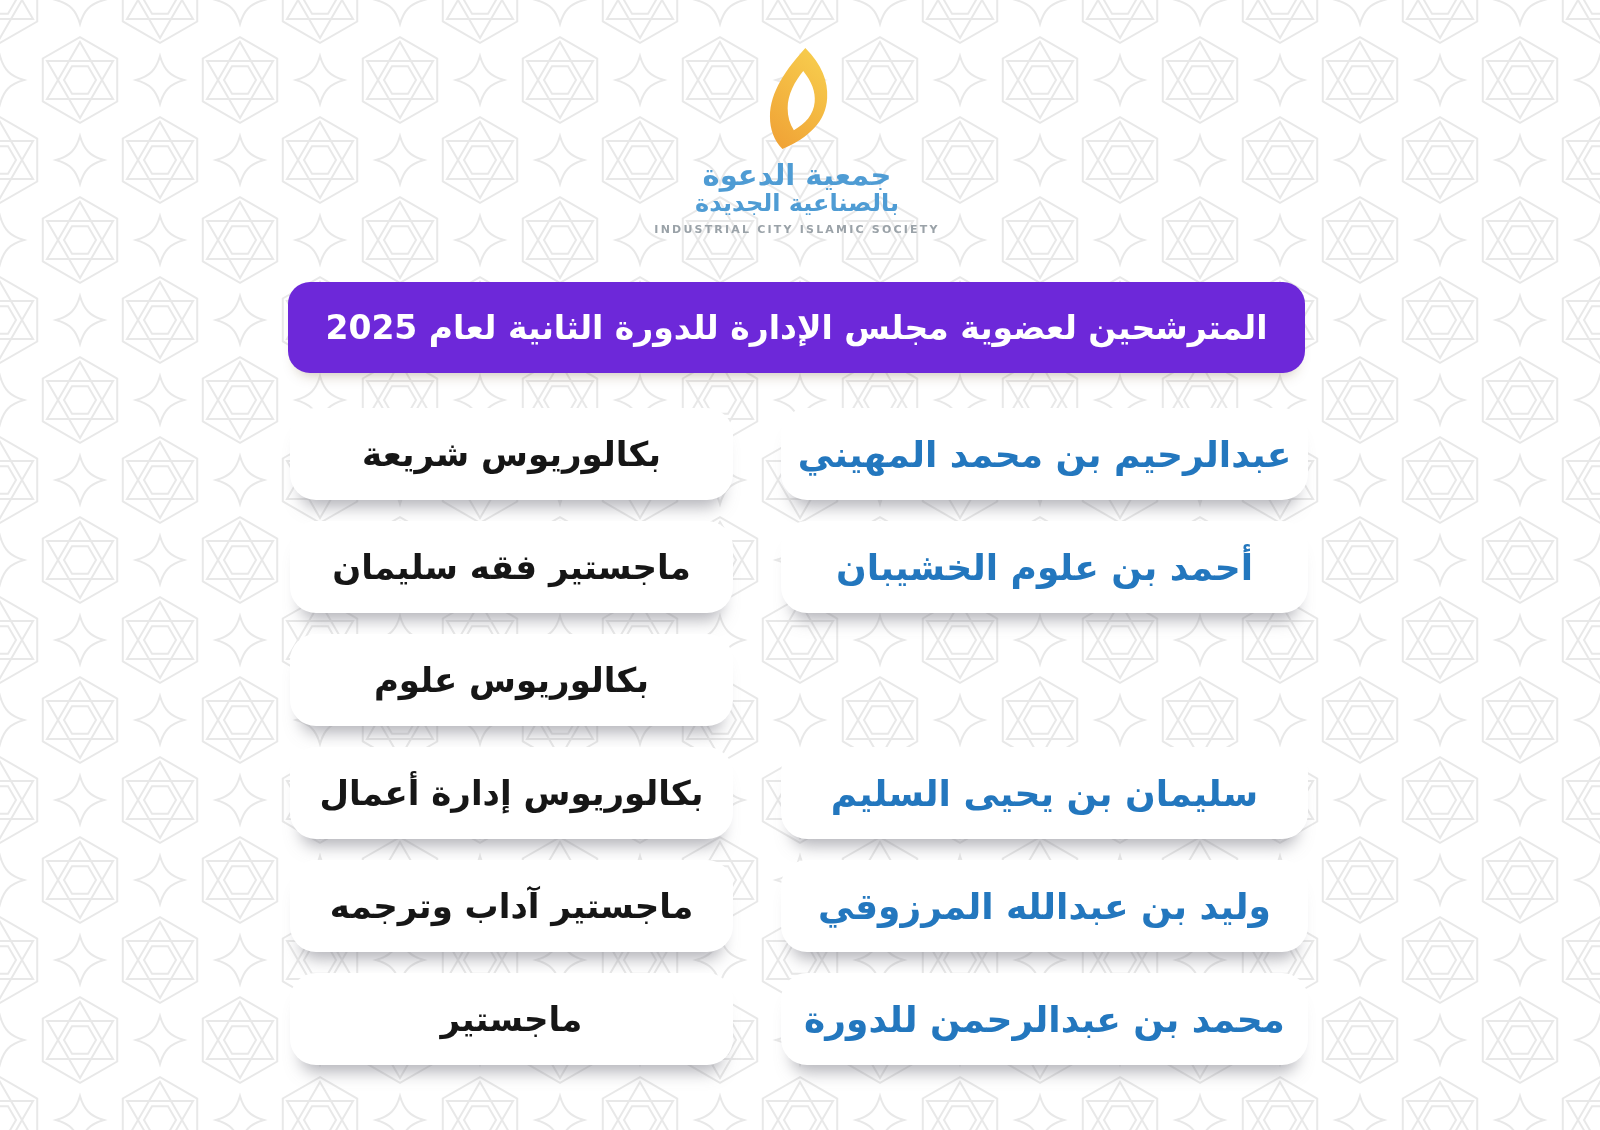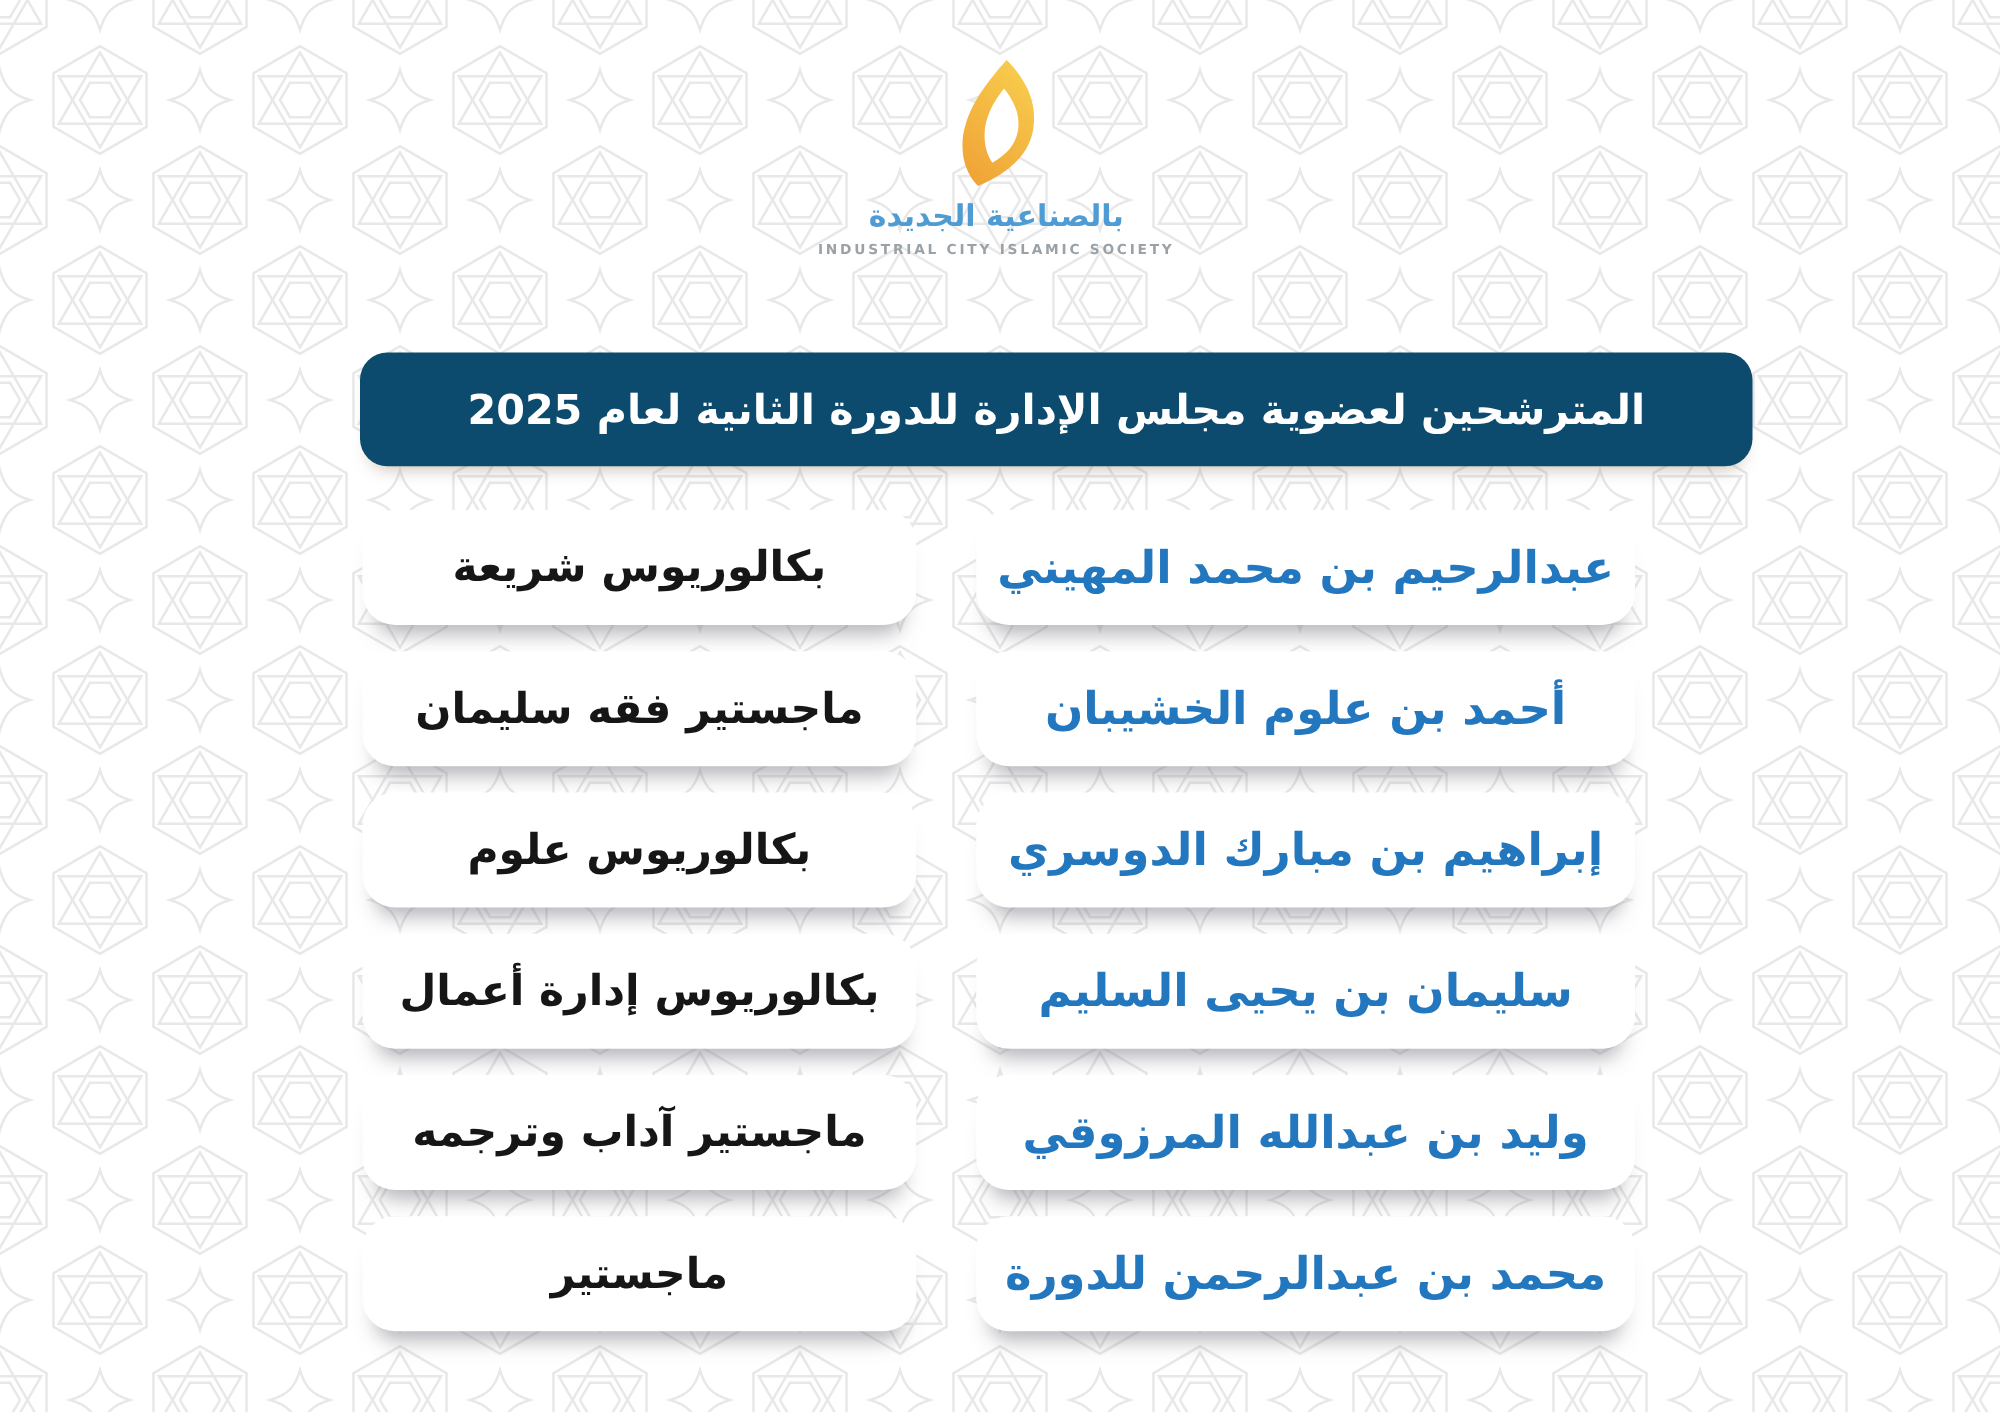--- a/index.html
+++ b/index.html
@@ -40,22 +40,22 @@
   .logo-en {
     margin-top:5px;
     color:#9AA2A8; font-size:11px; font-weight:700;
     letter-spacing:2.2px;
   }
 
   
   .banner {
     position:absolute;
     left:288px; top:282px;
-    width:1114px; height:91px;
-    background:#0c4a6e;
+    width:1017px; height:91px;
+    background:#6d28d9;
     border-radius:22px;
     display:flex; align-items:center; justify-content:center;
     box-shadow:0 10px 14px -9px rgba(90,60,20,.35);
     z-index:2;
   }
   .banner-title {
     color:#ffffff; font-size:33px; font-weight:700;
     direction:rtl; text-align:center; padding:0 30px;
   }
 
@@ -117,20 +117,21 @@
         <linearGradient id="flameGrad" x1="0.7" y1="0" x2="0.2" y2="1">
           <stop offset="0" stop-color="#F7CC4D"></stop>
           <stop offset="1" stop-color="#F0A336"></stop>
         </linearGradient>
       </defs>
       <path fill="url(#flameGrad)" d="M38,0 C54,16 60,32 59,48 C58,70 42,86 16,97
                C8,89 4,78 4,66 C4,42 20,20 38,0 Z"></path>
       <path fill="#ffffff" d="M36,22 C44,32 48,42 47,52 C46,64 38,73 27,79
                C23,73 21,66 21,58 C21,44 28,32 36,22 Z"></path>
     </svg>
+    <div class="logo-ar1">جمعية الدعوة</div>
     <div class="logo-ar2">بالصناعية الجديدة</div>
     <div class="logo-en">INDUSTRIAL CITY ISLAMIC SOCIETY</div>
   </div>
 
   <div class="banner">
     <div class="banner-title">المترشحين لعضوية مجلس الإدارة للدورة الثانية لعام 2025</div>
   </div>
 
   <div class="card name-card r0">
     <span class="name-text">عبدالرحيم بن محمد المهيني</span>
@@ -139,23 +140,20 @@
     <span class="qual-text">بكالوريوس شريعة</span>
   </div>
 
   <div class="card name-card r1">
     <span class="name-text">أحمد بن علوم الخشيبان</span>
   </div>
   <div class="card qual-card r1">
     <span class="qual-text">ماجستير فقه سليمان</span>
   </div>
 
-  <div class="card name-card r2">
-    <span class="name-text">إبراهيم بن مبارك الدوسري</span>
-  </div>
   <div class="card qual-card r2">
     <span class="qual-text">بكالوريوس علوم</span>
   </div>
 
   <div class="card name-card r3">
     <span class="name-text">سليمان بن يحيى السليم</span>
   </div>
   <div class="card qual-card r3">
     <span class="qual-text">بكالوريوس إدارة أعمال</span>
   </div>

